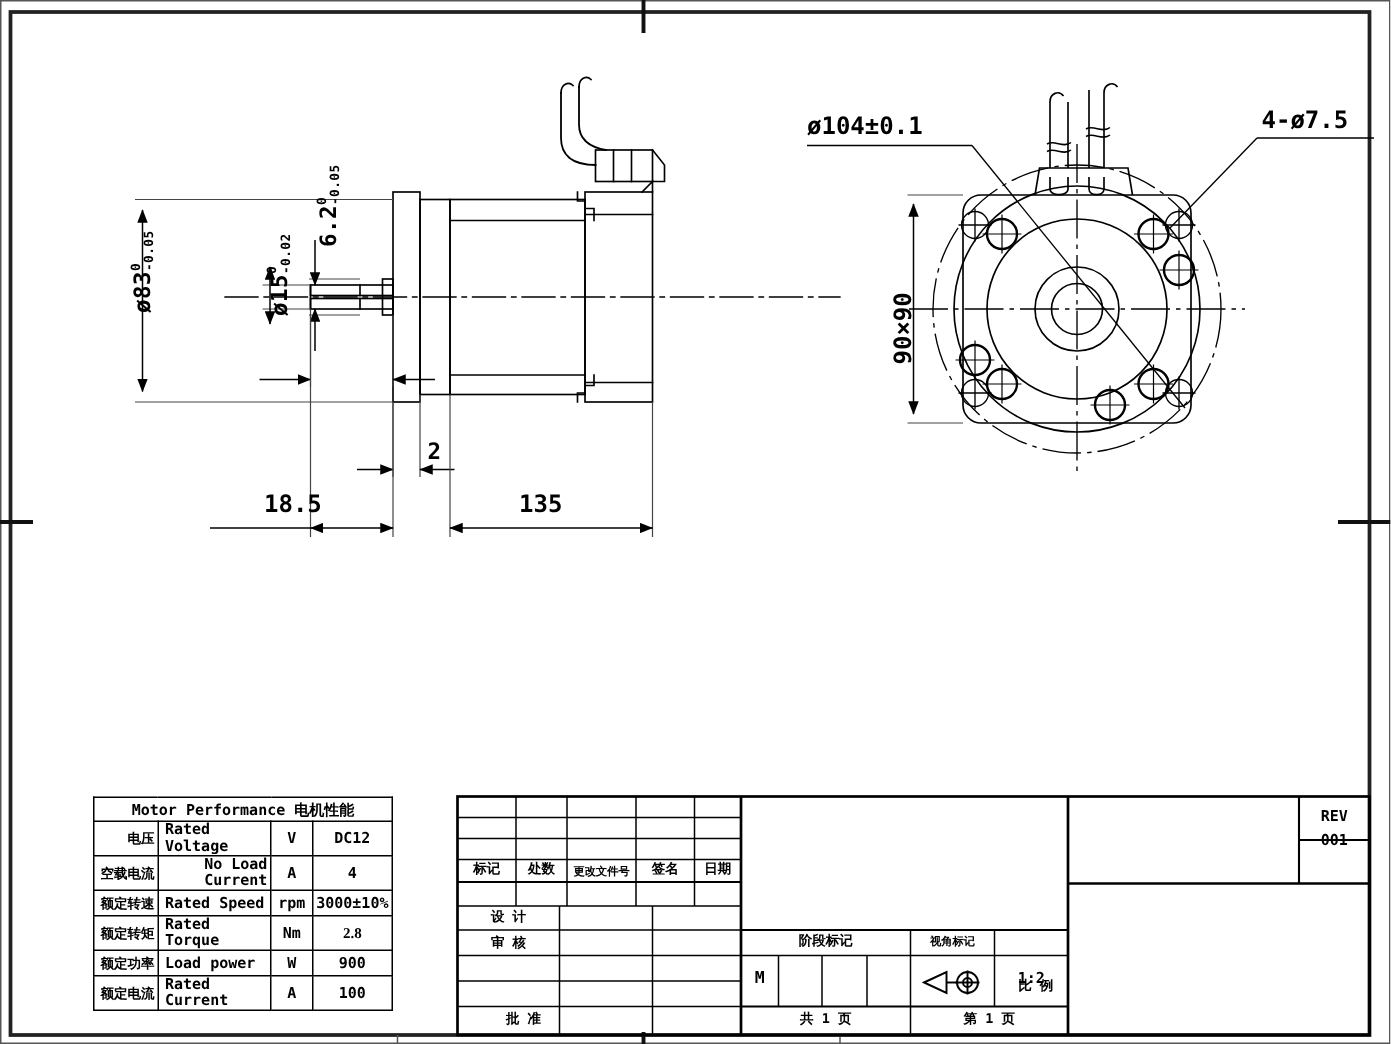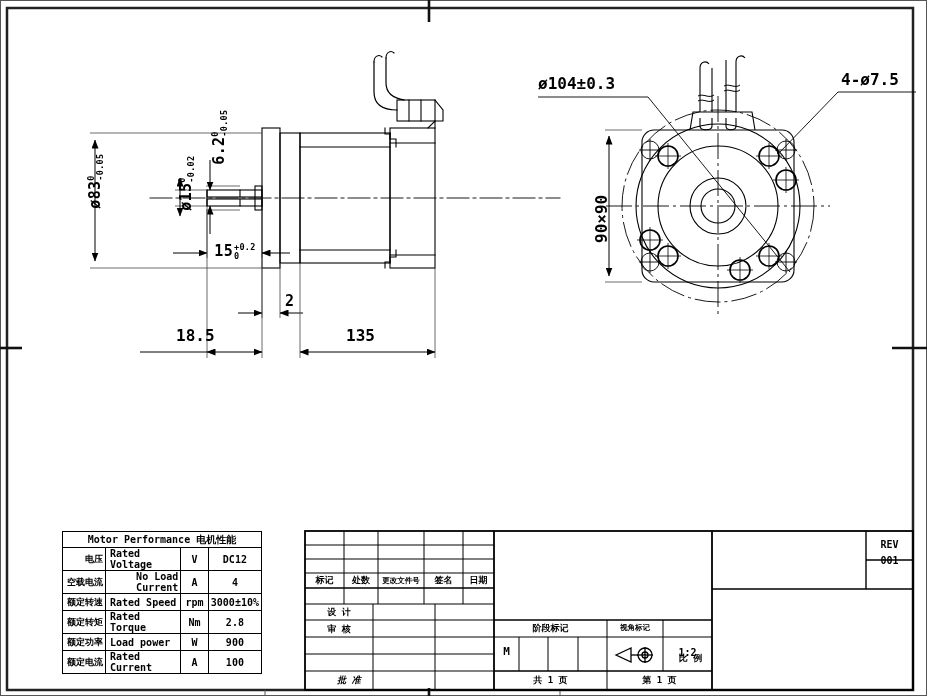--- a/index.html
+++ b/index.html
@@ -145,23 +145,20 @@
   </div>
 
   <div class="txt dim rot90" style="left:163px; top:248px; transform:rotate(-90deg);">
     <span>ø15</span><span class="tol" style="display:inline-block; vertical-align:middle; text-align:left;"><span>0</span><br><span>-0.02</span></span>
   </div>
 
   <div class="txt dim rot90" style="left:196px; top:202px; transform:rotate(-90deg);">
     <span>6.2</span><span class="tol" style="display:inline-block; vertical-align:middle; text-align:left;"><span>0</span><br><span>-0.05</span></span>
   </div>
 
-  <div class="txt dim" style="left:177px; top:228px;">
-    <span>15</span><span class="tol" style="display:inline-block; vertical-align:middle; text-align:left; margin-left:1px;"><span>+0.2</span><br><span>0</span></span>
-  </div>
 
   <div class="txt dim" style="left:285px; top:294px;">2</div>
   <div class="txt dimbig" style="left:176px; top:328px;">18.5</div>
   <div class="txt dimbig" style="left:346px; top:328px;">135</div>
 
   <svg class="layer">
     <g stroke="#000" fill="none" stroke-width="1.1">
 
       <rect x="642" y="130" width="152" height="152" rx="12" ry="12"></rect>
 
@@ -250,21 +247,21 @@
 
       <line x1="838" y1="92" x2="916" y2="92"></line>
       <line x1="838" y1="92" x2="780" y2="152"></line>
 
       <line x1="605" y1="130" x2="642" y2="130" stroke="#444" stroke-width="0.8"></line>
       <line x1="605" y1="282" x2="642" y2="282" stroke="#444" stroke-width="0.8"></line>
       <line x1="609" y1="136" x2="609" y2="276" stroke-width="1" marker-start="url(#arS)" marker-end="url(#ar)"></line>
     </g>
   </svg>
 
-  <div class="txt dimbig" style="left:538px; top:76px;">ø104±0.3</div>
+  <div class="txt dimbig" style="left:538px; top:76px;">ø104±0.1</div>
   <div class="txt dimbig" style="left:841px; top:72px;">4-ø7.5</div>
   <div class="txt dimbig rot90" style="left:594px; top:243px; transform:rotate(-90deg);">90×90</div>
 
   <div style="position:absolute; left:62px; top:531px; width:200px;">
     <table style="border-collapse:collapse; width:200px; background:#fff;" cellspacing="0" cellpadding="0">
       <tbody>
           <tr>
         <td colspan="4" class="tbl ctr" style="border:1.4px solid #000; height:16px; padding:0 2px;">Motor Performance 电机性能</td>
       </tr>
       </tbody>
@@ -284,21 +281,21 @@
           <tr>
             <td class="tbl" style="border:1.3px solid #000; height:17px; padding:0 2px;width:46px;text-align:right;font-size:9px;">额定转速</td>
             <td class="tbl" style="border:1.3px solid #000; height:17px; padding:0 2px;width:78px;text-align:left;padding-left:4px;">Rated Speed</td>
             <td class="tbl ctr" style="border:1.3px solid #000; height:17px; padding:0 2px;width:28px;">rpm</td>
             <td class="tbl ctr" style="border:1.3px solid #000; height:17px; padding:0 2px;width:48px;">3000±10%</td>
           </tr>
           <tr>
             <td class="tbl" style="border:1.3px solid #000; height:17px; padding:0 2px;width:46px;text-align:right;font-size:9px;">额定转矩</td>
             <td class="tbl" style="border:1.3px solid #000; height:17px; padding:0 2px;width:78px;text-align:left;padding-left:4px;">Rated Torque</td>
             <td class="tbl ctr" style="border:1.3px solid #000; height:17px; padding:0 2px;width:28px;">Nm</td>
-            <td class="tbl ctr" style="border:1.3px solid #000; height:17px; padding:0 0;width:48px;">2.8</td>
+            <td class="tbl ctr" style="border:1.3px solid #000; height:17px; padding:0 0;width:48px;font-family:Liberation Serif, serif;">2.8</td>
           </tr>
           <tr>
             <td class="tbl" style="border:1.3px solid #000; height:17px; padding:0 2px;width:46px;text-align:right;font-size:9px;">额定功率</td>
             <td class="tbl" style="border:1.3px solid #000; height:17px; padding:0 2px;width:78px;text-align:left;padding-left:4px;">Load power</td>
             <td class="tbl ctr" style="border:1.3px solid #000; height:17px; padding:0 2px;width:28px;">W</td>
             <td class="tbl ctr" style="border:1.3px solid #000; height:17px; padding:0 2px;width:48px;">900</td>
           </tr>
           <tr>
             <td class="tbl" style="border:1.3px solid #000; height:17px; padding:0 2px;width:46px;text-align:right;font-size:9px;">额定电流</td>
             <td class="tbl" style="border:1.3px solid #000; height:17px; padding:0 2px;width:78px;text-align:left;padding-left:4px;">Rated Current</td>
@@ -364,21 +361,21 @@
   </svg>
 
   <div class="txt tbl2 ctr" style="left:305px; top:576px; width:39px;">标记</div>
   <div class="txt tbl2 ctr" style="left:344px; top:576px; width:34px;">处数</div>
   <div class="txt tbl2 ctr" style="left:378px; top:577px; width:46px; font-size:7.5px;">更改文件号</div>
   <div class="txt tbl2 ctr" style="left:424px; top:576px; width:39px;">签名</div>
   <div class="txt tbl2 ctr" style="left:463px; top:576px; width:31px;">日期</div>
 
   <div class="txt tbl2 ctr" style="left:305px; top:608px; width:68px;">设 计</div>
   <div class="txt tbl2 ctr" style="left:305px; top:625px; width:68px;">审 核</div>
-  <div class="txt tbl2 ctr" style="left:305px; top:676px; width:88px;font-style:italic;">批 准</div>
+  <div class="txt tbl2 ctr" style="left:305px; top:676px; width:88px;">批 准</div>
 
   <div class="txt tbl2 ctr" style="left:494px; top:624px; width:113px;">阶段标记</div>
   <div class="txt tbl2 ctr" style="left:494px; top:646px; width:25px; font-size:11px;">M</div>
   <div class="txt tbl2 ctr" style="left:607px; top:624px; width:56px; font-size:7.5px;">视角标记</div>
   <div class="txt tbl2 ctr" style="left:663px; top:624px; width:55px;margin-top:30px;">比 例</div>
   <div class="txt tbl ctr" style="left:663px; top:648px; width:49px;">1:2</div>
   <div class="txt tbl2 ctr" style="left:494px; top:676px; width:113px;">共 1 页</div>
   <div class="txt tbl2 ctr" style="left:607px; top:676px; width:105px;">第 1 页</div>
 
   <div class="txt tbl ctr" style="left:866px; top:540px; width:47px;">REV</div>

